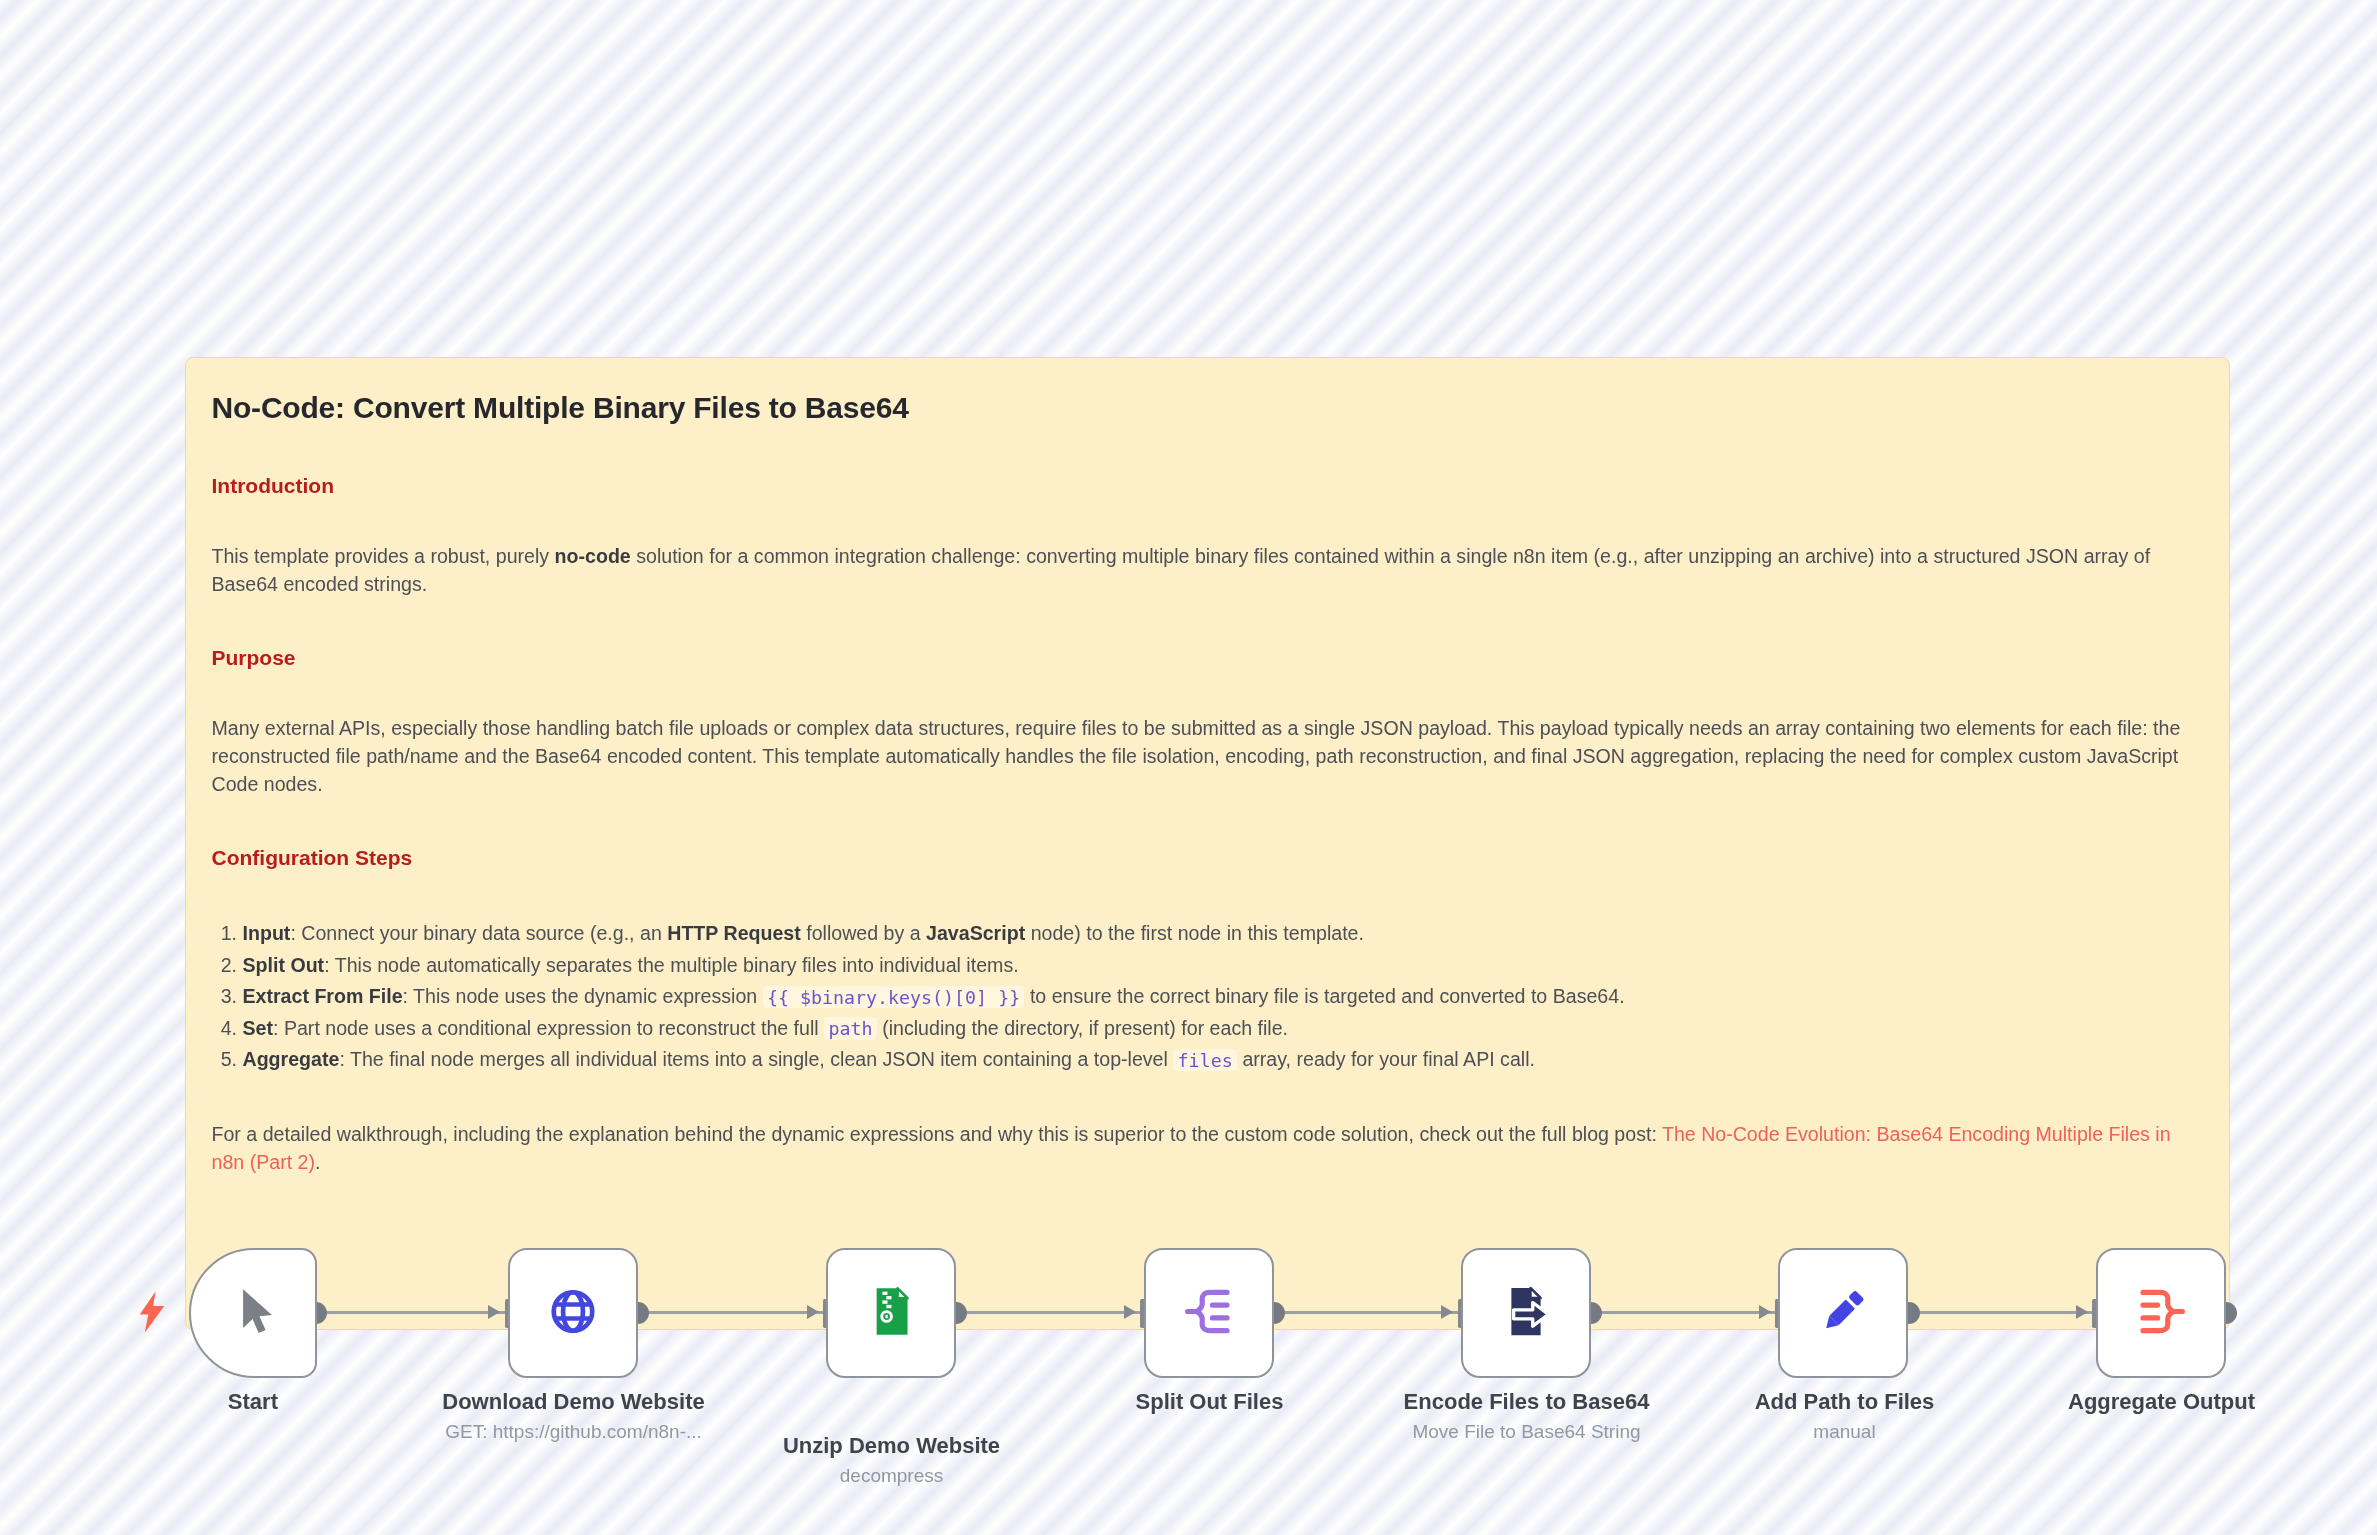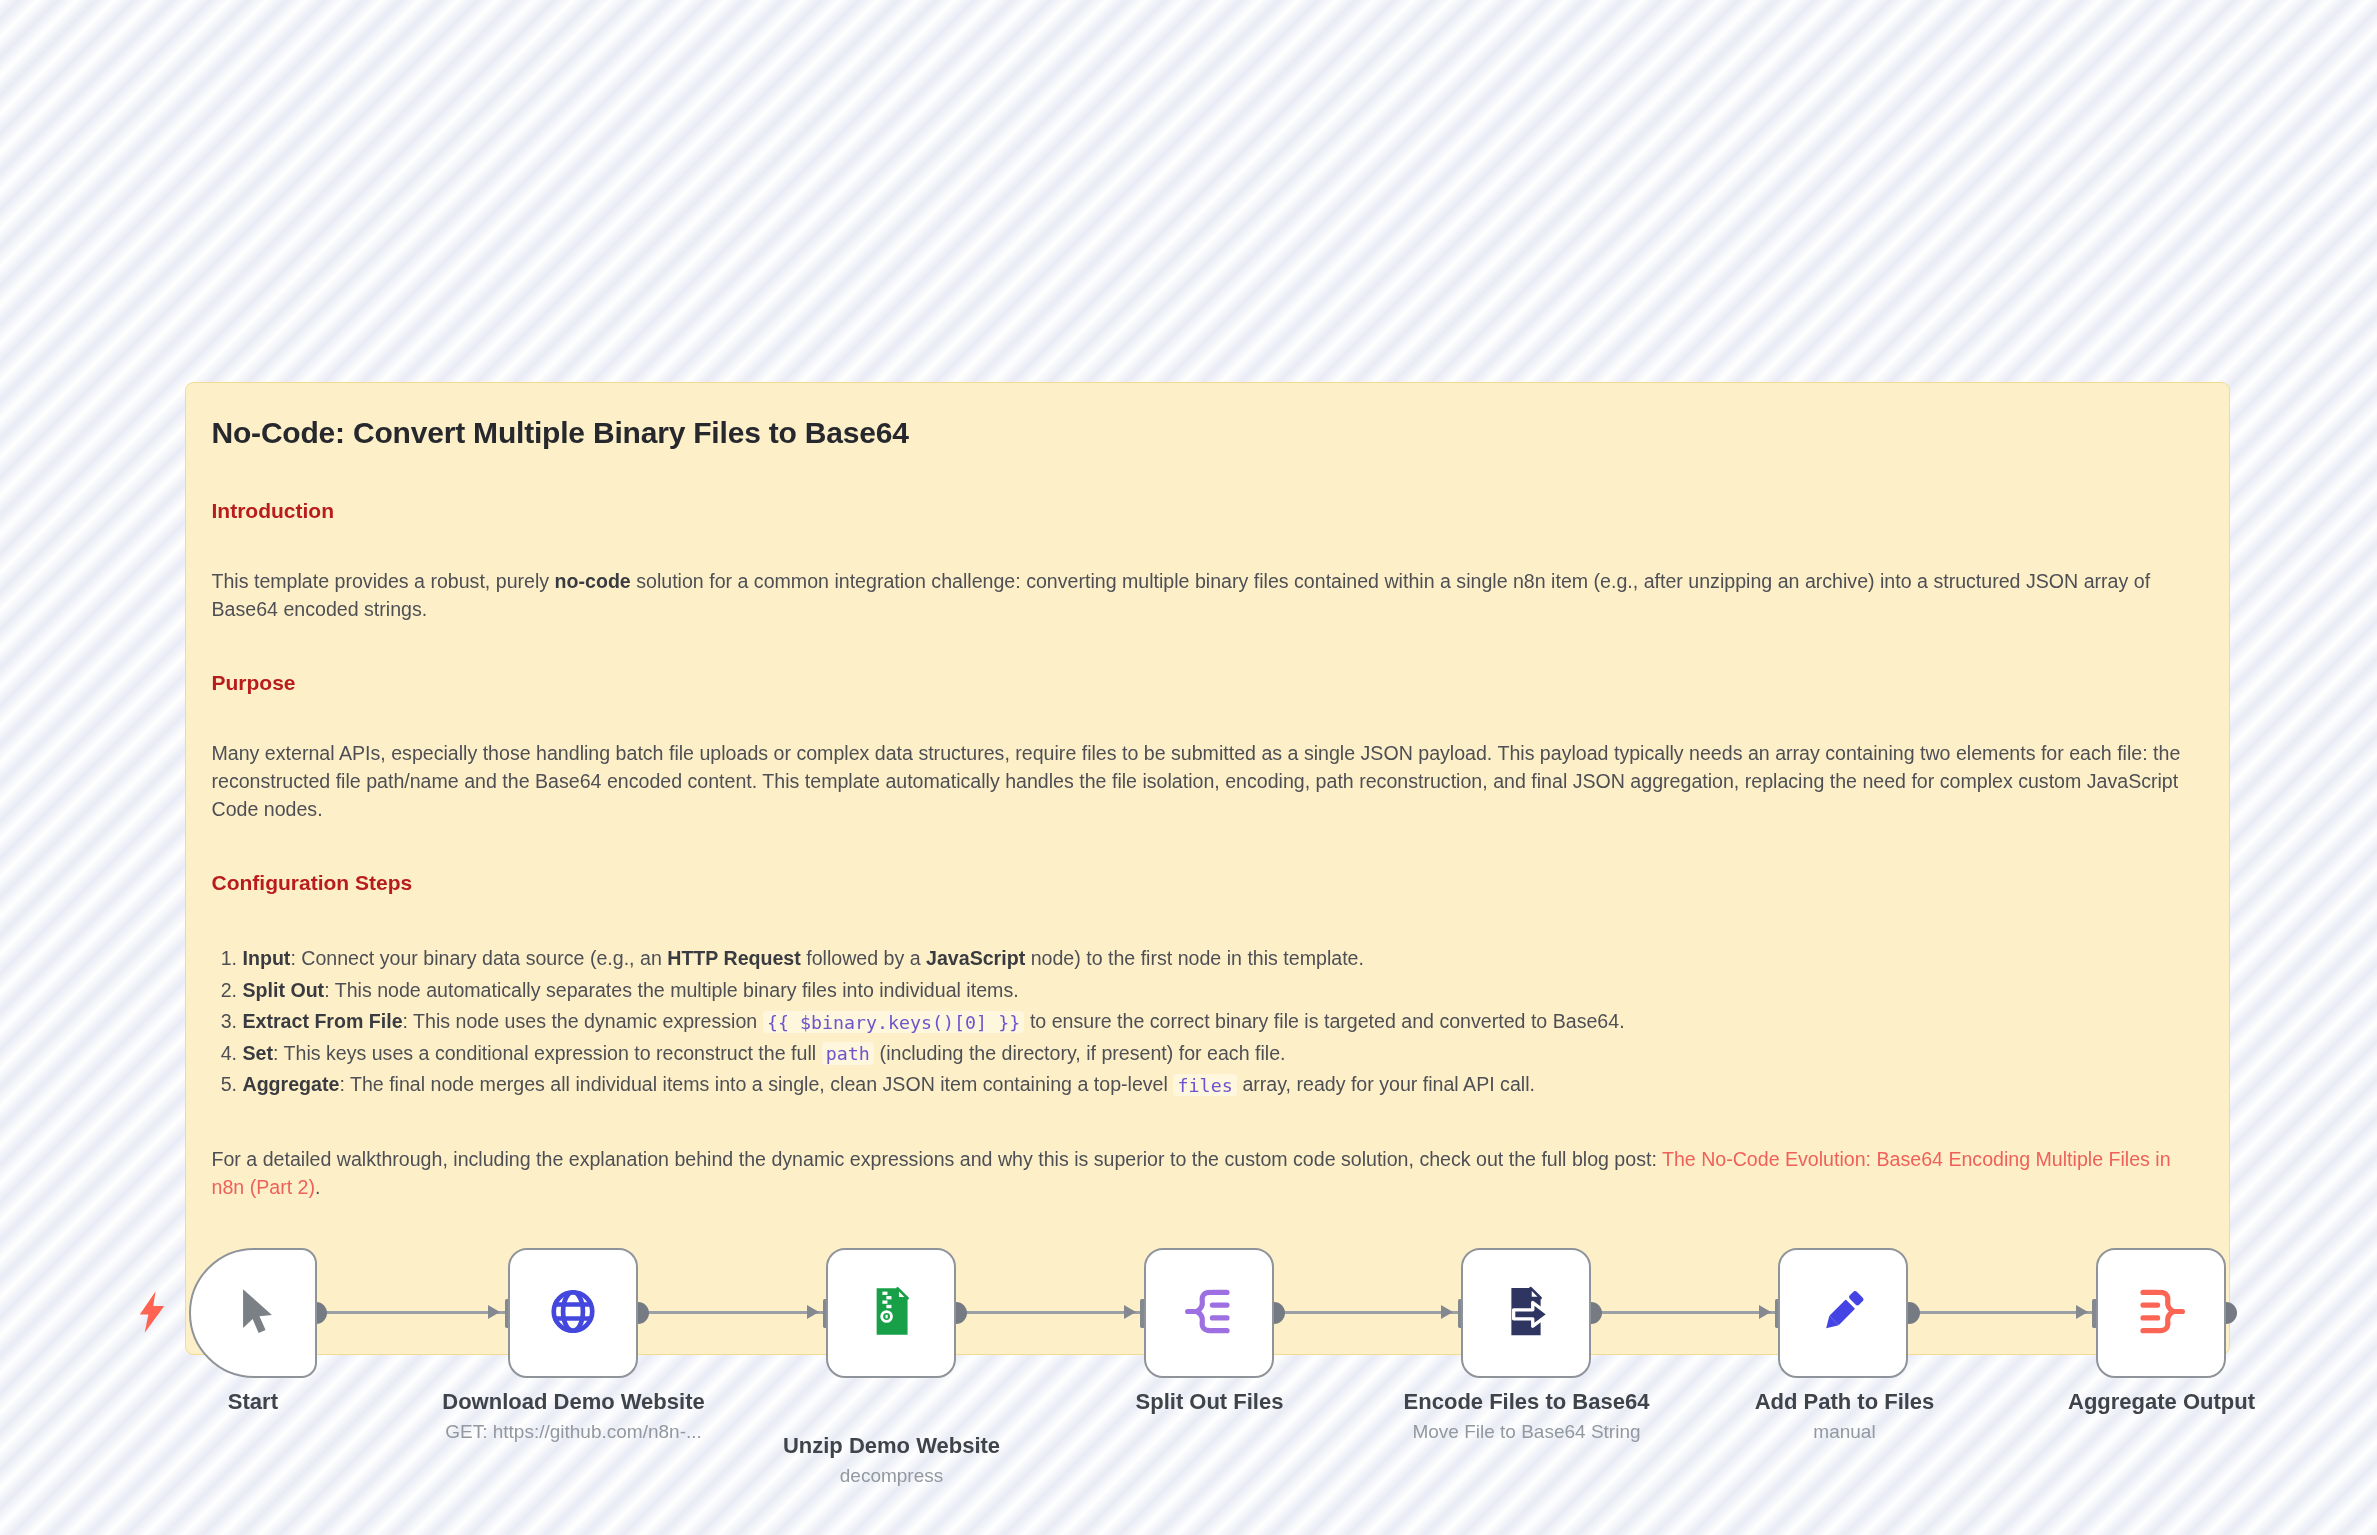--- a/index.html
+++ b/index.html
@@ -13,21 +13,20 @@
 
   
   .sticky{
     position:absolute;left:185px;top:357px;width:2045px;height:973px;
     box-sizing:border-box;
     background:#fdf0c9;
     border:1.7px solid #f1db93;
     border-radius:8.5px;
     padding:20.4px 25.5px;
     color:#4d4f55;
-    margin-top:25px;
   }
   .sticky h1{
     font-size:30px;line-height:36px;font-weight:700;color:#26282d;
     margin:12px 0 0 0;letter-spacing:-0.2px;
   }
   .sticky h3{
     font-size:21px;font-weight:700;color:#b91c1c;
     margin:48px 0 0 0;
   }
   .sticky p{
@@ -86,21 +85,21 @@
     <h1>No-Code: Convert Multiple Binary Files to Base64</h1>
     <h3>Introduction</h3>
     <p><span>This template provides a robust, purely </span><span class="seg-b">no-code</span><span> solution for a common integration challenge: converting multiple binary files contained within a single n8n item (e.g., after unzipping an archive) into a structured JSON array of Base64 encoded strings.</span></p>
     <h3>Purpose</h3>
     <p><span>Many external APIs, especially those handling batch file uploads or complex data structures, require files to be submitted as a single JSON payload. This payload typically needs an array containing two elements for each file: the reconstructed file path/name and the Base64 encoded content. This template automatically handles the file isolation, encoding, path reconstruction, and final JSON aggregation, replacing the need for complex custom JavaScript Code nodes.</span></p>
     <h3>Configuration Steps</h3>
     <ol>
       <li><span class="seg-b">Input</span><span>: Connect your binary data source (e.g., an </span><span class="seg-b">HTTP Request</span><span> followed by a </span><span class="seg-b">JavaScript</span><span> node) to the first node in this template.</span></li>
       <li><span class="seg-b">Split Out</span><span>: This node automatically separates the multiple binary files into individual items.</span></li>
       <li><span class="seg-b">Extract From File</span><span>: This node uses the dynamic expression </span><span class="seg-code">{{ $binary.keys()[0] }}</span><span> to ensure the correct binary file is targeted and converted to Base64.</span></li>
-      <li><span class="seg-b">Set</span><span>: This keys uses a conditional expression to reconstruct the full </span><span class="seg-code">path</span><span> (including the directory, if present) for each file.</span></li>
+      <li><span class="seg-b">Set</span><span>: Part node uses a conditional expression to reconstruct the full </span><span class="seg-code">path</span><span> (including the directory, if present) for each file.</span></li>
       <li><span class="seg-b">Aggregate</span><span>: The final node merges all individual items into a single, clean JSON item containing a top-level </span><span class="seg-code">files</span><span> array, ready for your final API call.</span></li>
     </ol>
     <p><span>For a detailed walkthrough, including the explanation behind the dynamic expressions and why this is superior to the custom code solution, check out the full blog post: </span><a class="seg-link">The No-Code Evolution: Base64 Encoding Multiple Files in n8n (Part 2)</a><span>.</span></p>
   </div>
 
   <div class="bolt">
     <svg width="32" height="44" viewBox="0 0 26 36">
       <polygon points="16,1 3,20 10,20 7,35 23,13 14,13" fill="#ff6351"></polygon>
     </svg>
   </div>

